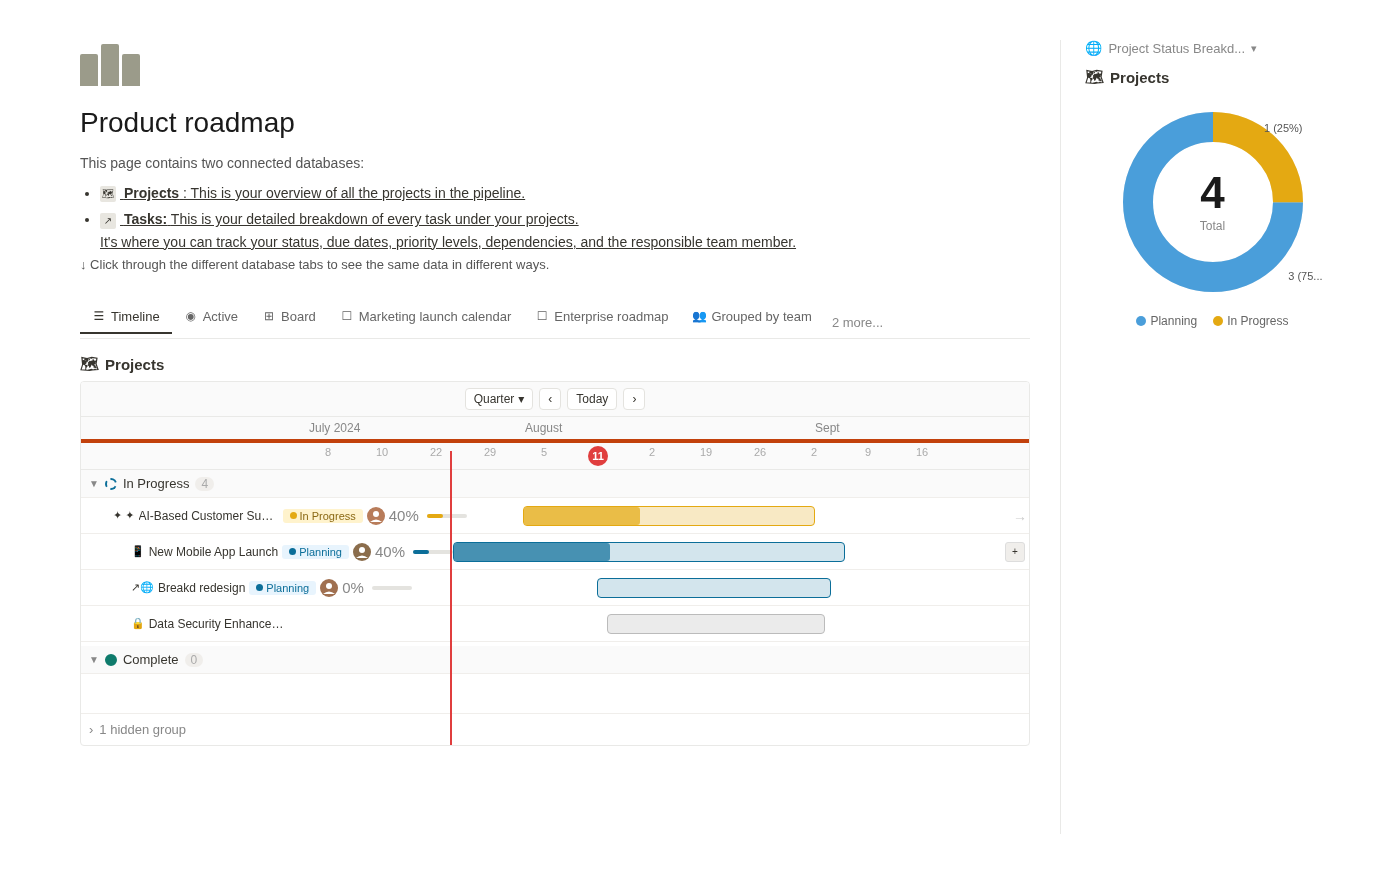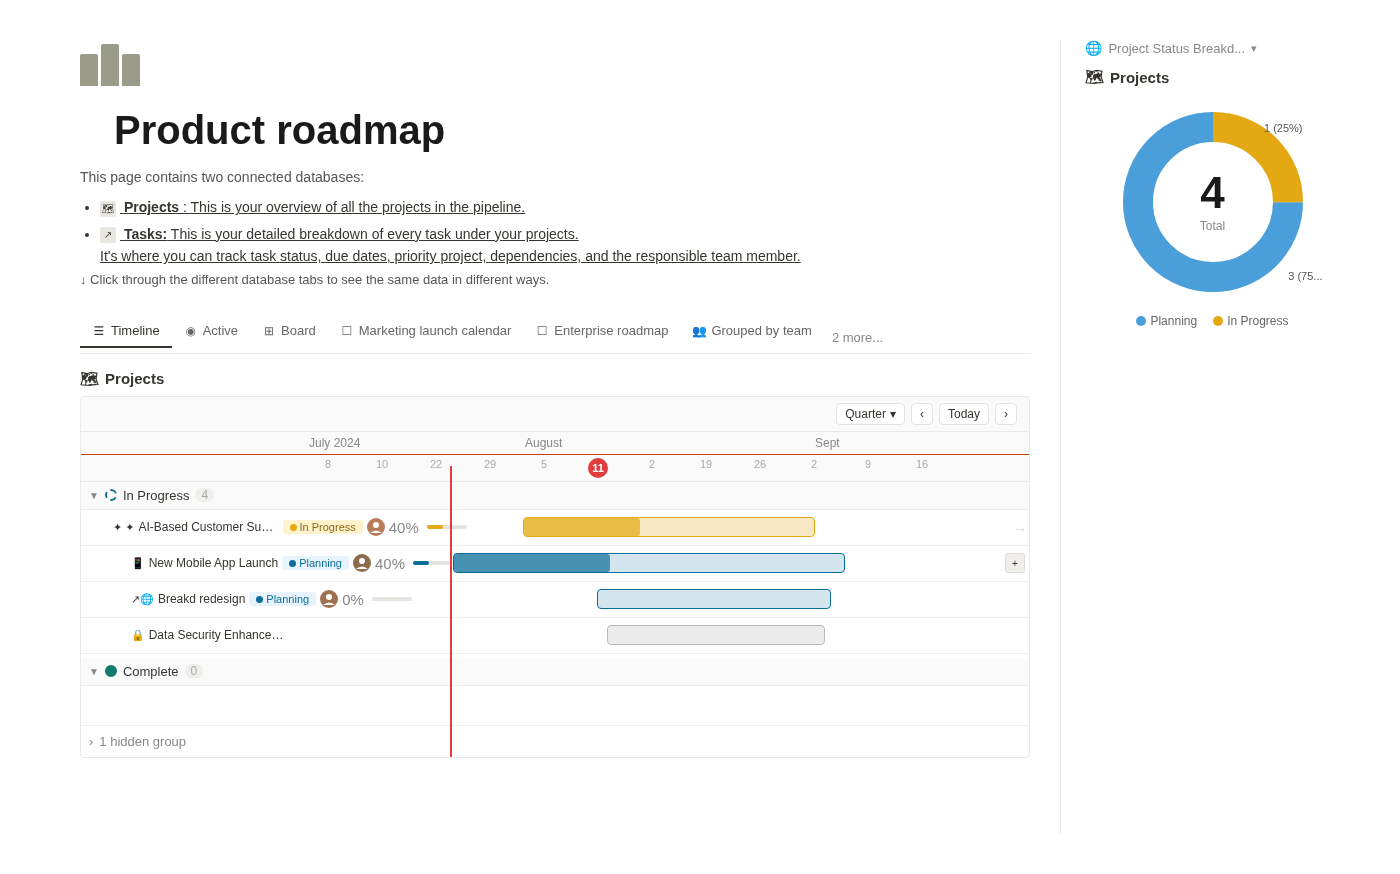--- a/index.html
+++ b/index.html
@@ -44,26 +44,25 @@
       width: 18px;
       height: 38px;
       background: #9b9b8a;
       border-radius: 2px 2px 0 0;
     }
     .book-page:first-child { height: 32px; }
     .book-page:last-child { height: 32px; }
 
     
     .page-title {
-      font-size: 40px;
-      font-weight: 700;
+      font-size: 28px;
+      font-weight: 400;
       color: #1a1a1a;
       margin-bottom: 12px;
       line-height: 1.2;
-      margin-left: 34px;
     }
     .page-description {
       font-size: 14px;
       color: #555;
       margin-bottom: 8px;
       line-height: 1.6;
     }
     .bullet-list {
       list-style: disc;
       padding-left: 20px;
@@ -176,21 +175,21 @@
     
     .timeline-wrapper {
       border: 1px solid #e9e9e7;
       border-radius: 4px;
       overflow: hidden;
       position: relative;
       background: #fff;
     }
     .timeline-controls {
       display: flex;
-      justify-content: flex-end;
+      justify-content: center;
       align-items: center;
       gap: 6px;
       padding: 6px 12px;
       background: #fafafa;
       border-bottom: 1px solid #e9e9e7;
     }
     .timeline-btn {
       display: flex;
       align-items: center;
       gap: 4px;
@@ -203,21 +202,21 @@
       color: #37352f;
     }
 
     
     .timeline-grid {
       position: relative;
       overflow: hidden;
     }
     .timeline-months-row {
       display: flex;
-      border-bottom: 1px solid #c2410c;
+      border-bottom: 4px solid #c2410c;
       background: #fafafa;
     }
     .timeline-month-label {
       font-size: 12px;
       color: #888;
       padding: 4px 8px;
       font-weight: 500;
     }
     .timeline-dates-row {
       display: flex;
@@ -523,21 +522,21 @@
       <li>
         <span class="db-icon">🗺</span>
         <strong>Projects</strong>
         <span>: This is your overview of all the projects in the pipeline.</span>
       </li>
       <li>
         <span class="db-icon">↗</span>
         <strong>Tasks:</strong>
         <span> This is your detailed breakdown of every task under your projects.</span>
         <br>
-        <span>It's where you can track task status, due dates, priority project, dependencies, and the responsible team member.</span>
+        <span>It's where you can track your status, due dates, priority levels, dependencies, and the responsible team member.</span>
       </li>
     </ul>
 
     <p class="hint-text">↓ Click through the different database tabs to see the same data in different ways.</p>
 
     <div class="tabs-container">
       <div class="tab-item active">
         <span class="tab-icon">☰</span>
         <span>Timeline</span>
       </div>

